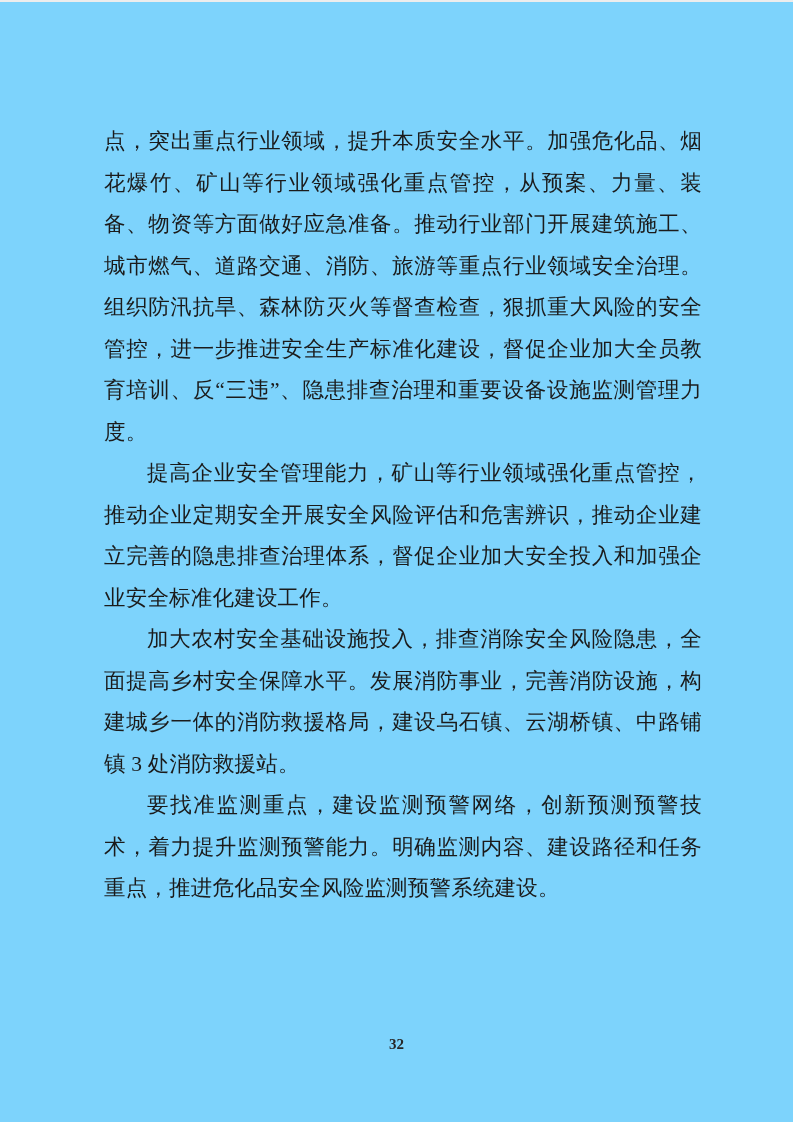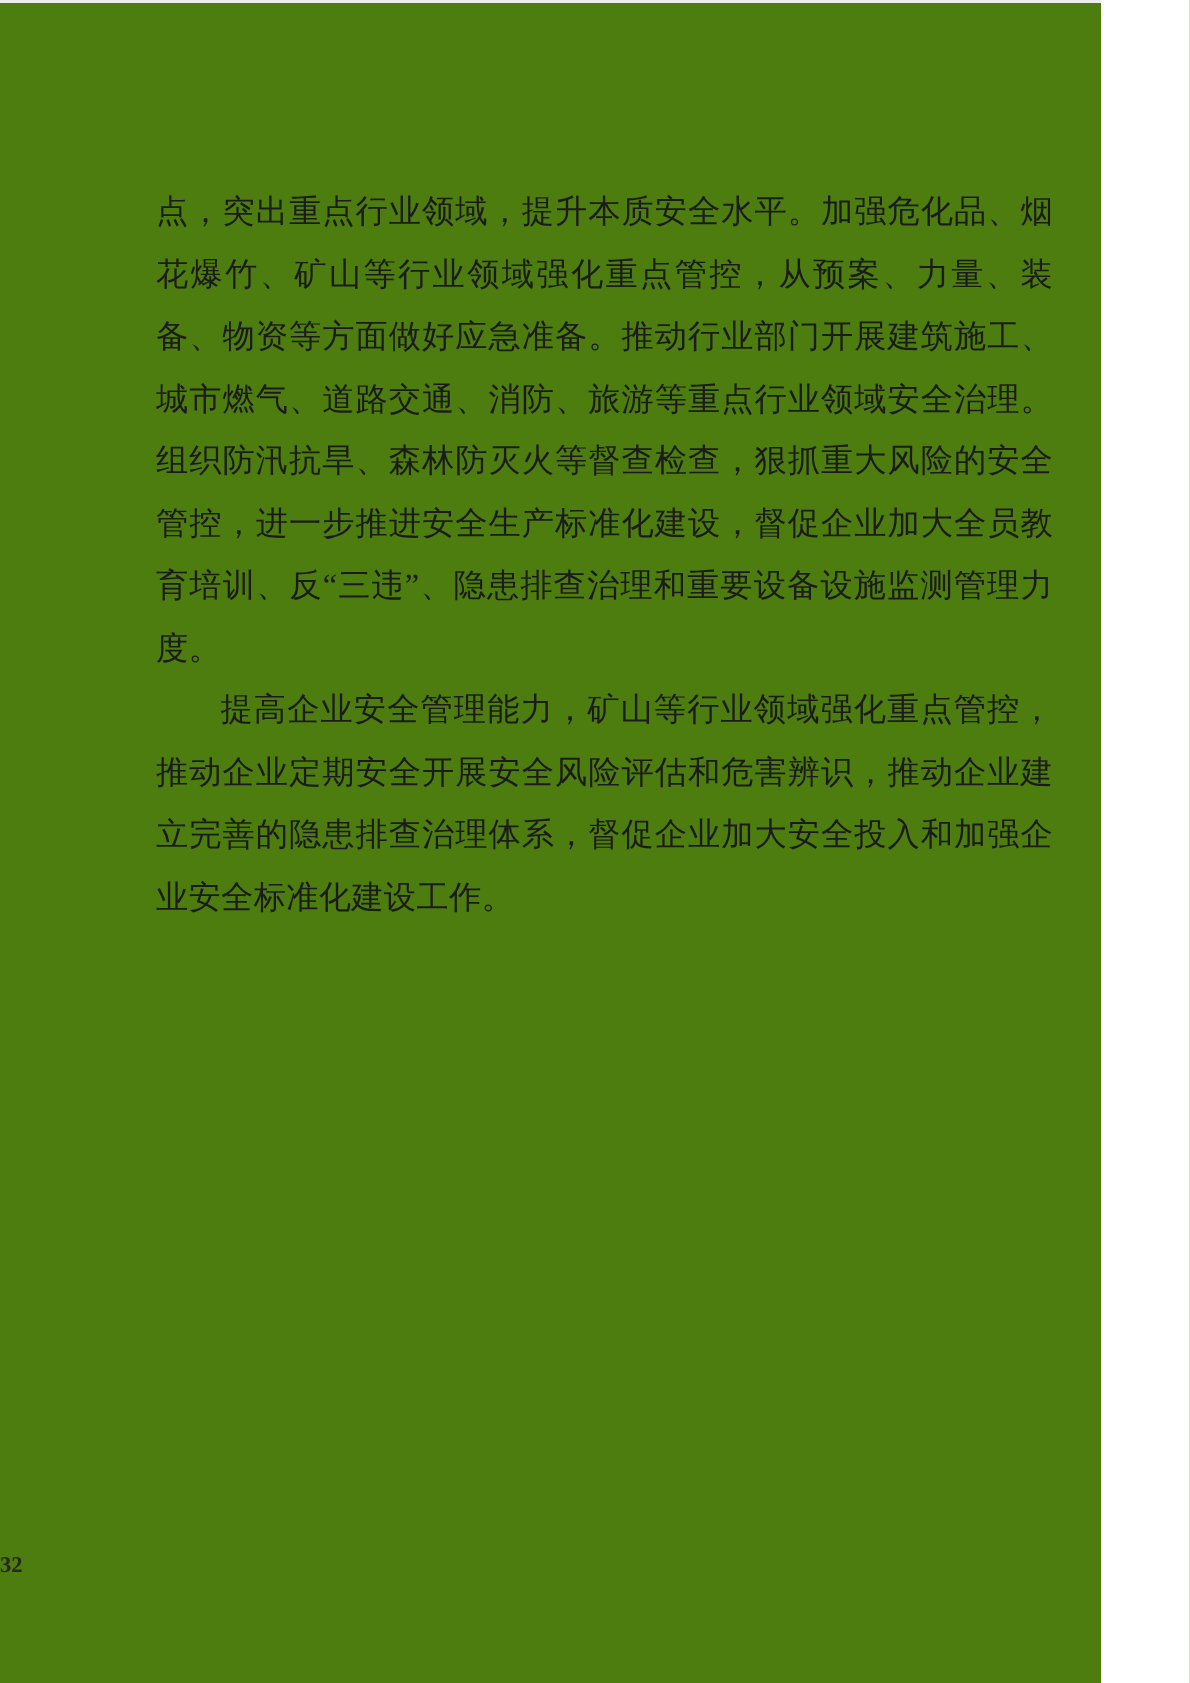--- a/index.html
+++ b/index.html
@@ -2,26 +2,25 @@
 <html><head>
 <meta charset="utf-8">
 <style>
   html, body {
     margin: 0;
     padding: 0;
     background: #ffffff;
   }
   .page {
     position: relative;
-    width: 688px;
+    width: 793px;
     height: 1122px;
-    background: #4d7c0f;
+    background: #7dd3fc;
     overflow: hidden;
     font-family: "Liberation Serif", "DejaVu Serif", serif;
-    padding-left: 46px;
   }
   .scan-edge {
     position: absolute;
     top: 0;
     left: 0;
     width: 793px;
     height: 2px;
     background: #ededed;
   }
   .content {
@@ -42,31 +41,34 @@
     word-break: break-all;
   }
   p.doc-para.indent {
     text-indent: 43px;
   }
   .page-number {
     position: absolute;
     top: 1036px;
     left: 0;
     width: 793px;
+    text-align: center;
     font-size: 15px;
     font-weight: 600;
     color: #262626;
     font-family: "Liberation Serif", "DejaVu Serif", serif;
   }
 </style>
 </head>
 <body>
 
 <div class="page">
   <div class="scan-edge"></div>
 
   <div class="content">
     <p class="doc-para">点，突出重点行业领域，提升本质安全水平。加强危化品、烟花爆竹、矿山等行业领域强化重点管控，从预案、力量、装备、物资等方面做好应急准备。推动行业部门开展建筑施工、城市燃气、道路交通、消防、旅游等重点行业领域安全治理。组织防汛抗旱、森林防灭火等督查检查，狠抓重大风险的安全管控，进一步推进安全生产标准化建设，督促企业加大全员教育培训、反“三违”、隐患排查治理和重要设备设施监测管理力度。</p>
     <p class="doc-para indent">提高企业安全管理能力，矿山等行业领域强化重点管控，推动企业定期安全开展安全风险评估和危害辨识，推动企业建立完善的隐患排查治理体系，督促企业加大安全投入和加强企业安全标准化建设工作。</p>
+    <p class="doc-para indent">加大农村安全基础设施投入，排查消除安全风险隐患，全面提高乡村安全保障水平。发展消防事业，完善消防设施，构建城乡一体的消防救援格局，建设乌石镇、云湖桥镇、中路铺镇 3 处消防救援站。</p>
+    <p class="doc-para indent">要找准监测重点，建设监测预警网络，创新预测预警技术，着力提升监测预警能力。明确监测内容、建设路径和任务重点，推进危化品安全风险监测预警系统建设。</p>
   </div>
 
   <div class="page-number">32</div>
 </div>
 
 </body></html>

